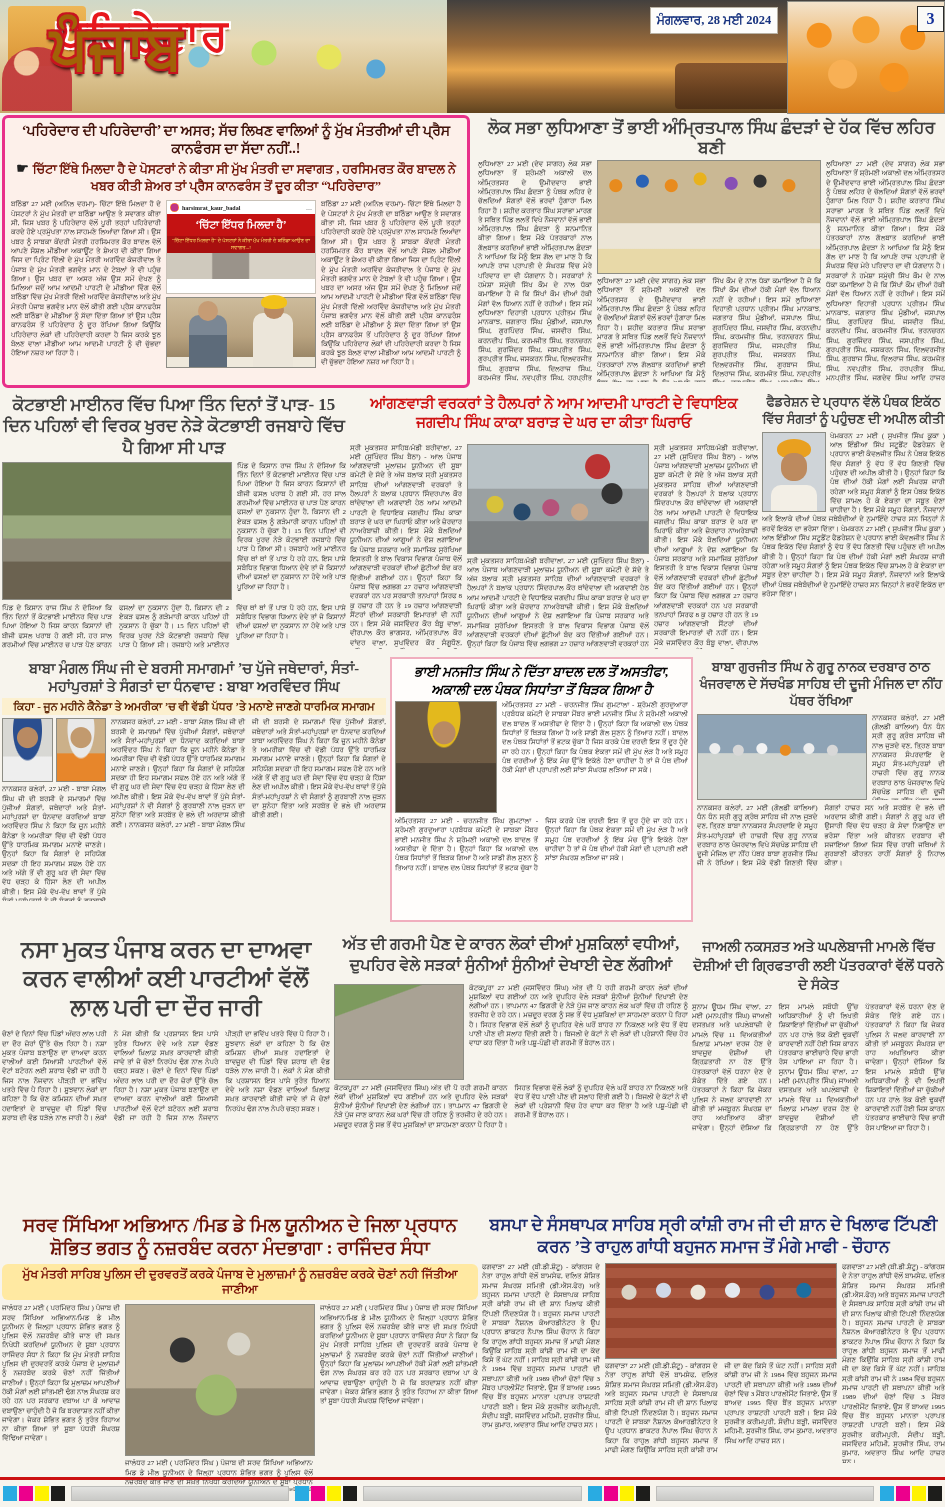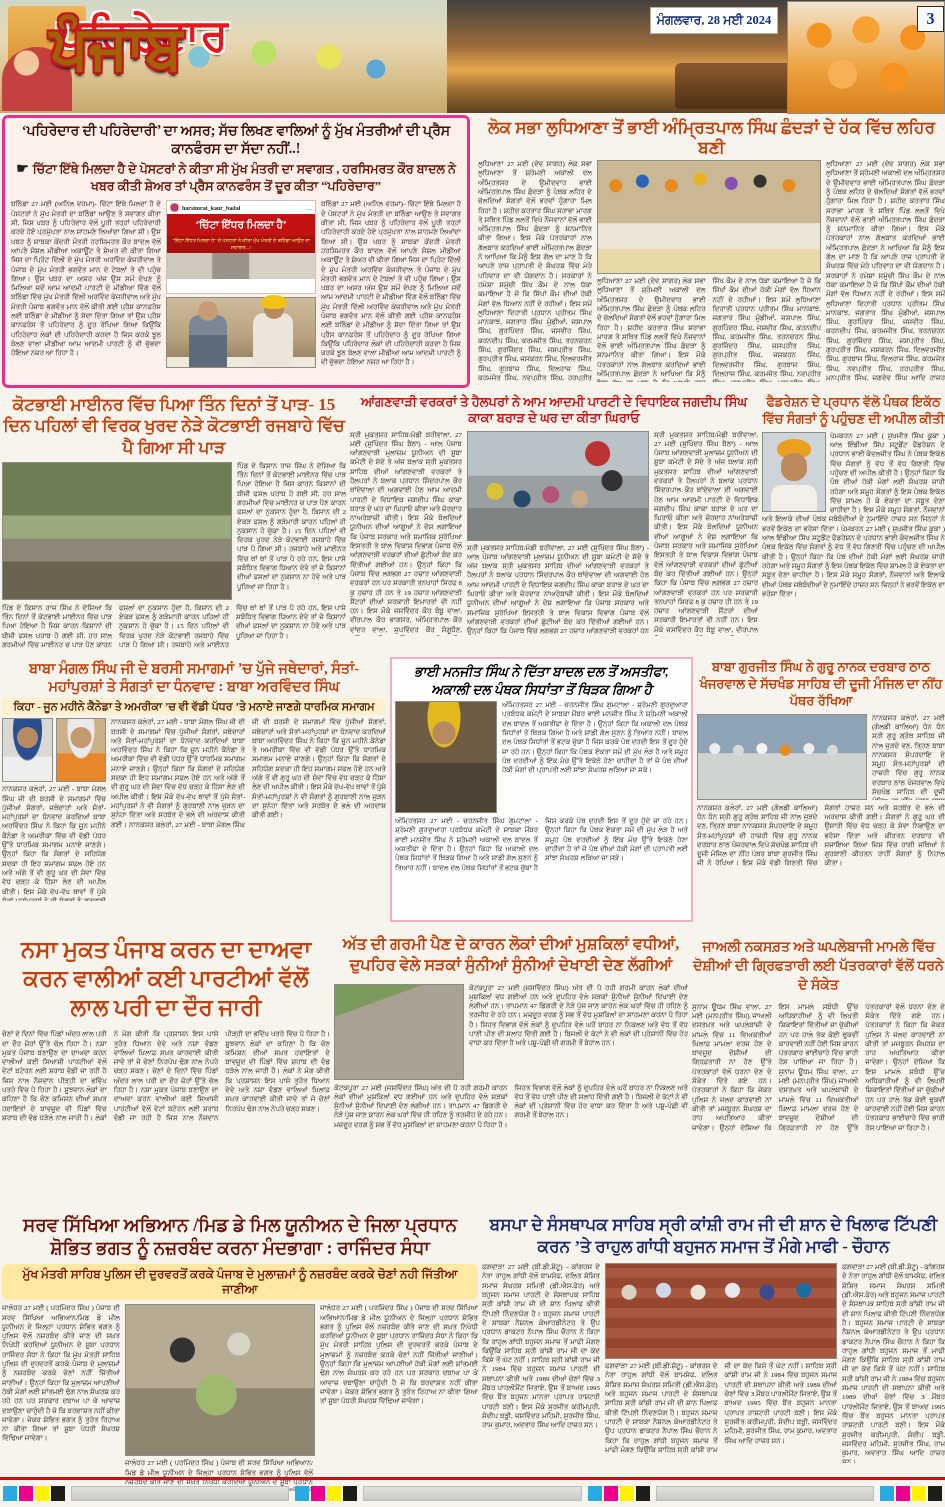--- a/index.html
+++ b/index.html
@@ -4,21 +4,21 @@
 <style>
   html,body{margin:0;padding:0;background:#e8e8e8;}
   .page{position:relative;width:945px;height:1507px;background:#f7f4ed;overflow:hidden;
         font-family:Liberation Serif, serif;}
   .abs{position:absolute;}
   h2{margin:0;text-align:center;font-weight:bold;}
   .body{font-size:7px;line-height:1.33;color:#1d1d1d;text-align:justify;overflow:hidden;}
   .cols2{column-count:2;column-gap:7px;}
   .cols3{column-count:3;column-gap:7px;}
   .photo{position:relative;overflow:hidden;border:1px solid #8d8d85;}
-  .hl-black{color:#c2410c;}
+  .hl-black{color:#404040;}
   .hl-red{color:#cf1212;}
   .hl-maroon{color:#6d1408;}
   .hl-blue{color:#1b2a6e;}
 
   
   .mh-left{left:0;top:0;width:447px;height:113px;
     background:linear-gradient(180deg,#cfd8c8 0%,#e8d9b5 35%,#d9c08c 70%,#c7a86c 100%);
     overflow:hidden;}
   .mh-left .temple{position:absolute;left:8px;top:6px;width:78px;height:60px;
     background:linear-gradient(180deg,#f0b24a,#d98f2b);border-radius:4px;opacity:.9;}
@@ -99,21 +99,21 @@
   
   .kot{left:2px;top:392px;width:344px;height:262px;}
   .kot h2{font-size:17px;line-height:1.25;margin:2px 0 4px;}
   .kot-flex{display:flex;gap:5px;height:138px;}
   .kot-photo{width:228px;height:136px;background:
      linear-gradient(180deg,#6f7d54 0 38%,#9aa97e 39% 55%,#8c8776 56% 72%,#6b6250 73% 100%);}
   .kot-side{flex:1;height:136px;}
   .kot-bottom{margin-top:4px;height:70px;}
 
   .ang{left:350px;top:392px;width:408px;height:262px;}
-  .ang h2{font-size:13px;line-height:1.25;margin:2px 0 4px;}
+  .ang h2{font-size:15px;line-height:1.25;margin:2px 0 12px;}
   .ang-grid{display:flex;gap:5px;height:205px;}
   .ang-c1{width:112px;height:100%;}
   .ang-c2{width:182px;display:flex;flex-direction:column;gap:3px;}
   .ang-photo{height:108px;background:
     radial-gradient(circle at 15% 55%,#d8c23a 0 8px,transparent 9px),
     radial-gradient(circle at 30% 62%,#27496b 0 8px,transparent 9px),
     radial-gradient(circle at 46% 58%,#b5537a 0 8px,transparent 9px),
     radial-gradient(circle at 62% 62%,#caa88a 0 8px,transparent 9px),
     radial-gradient(circle at 80% 45%,#333 0 10px,transparent 11px),
     radial-gradient(circle at 72% 20%,#b33 0 12px,transparent 13px),

